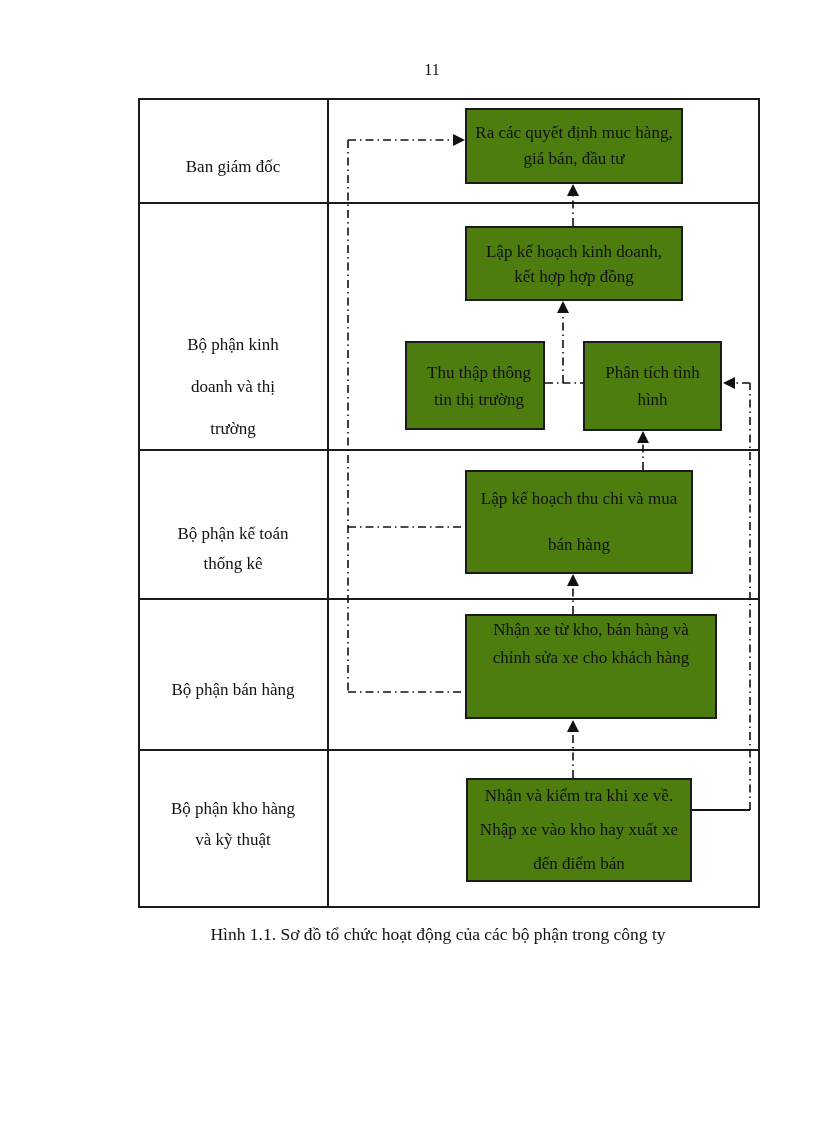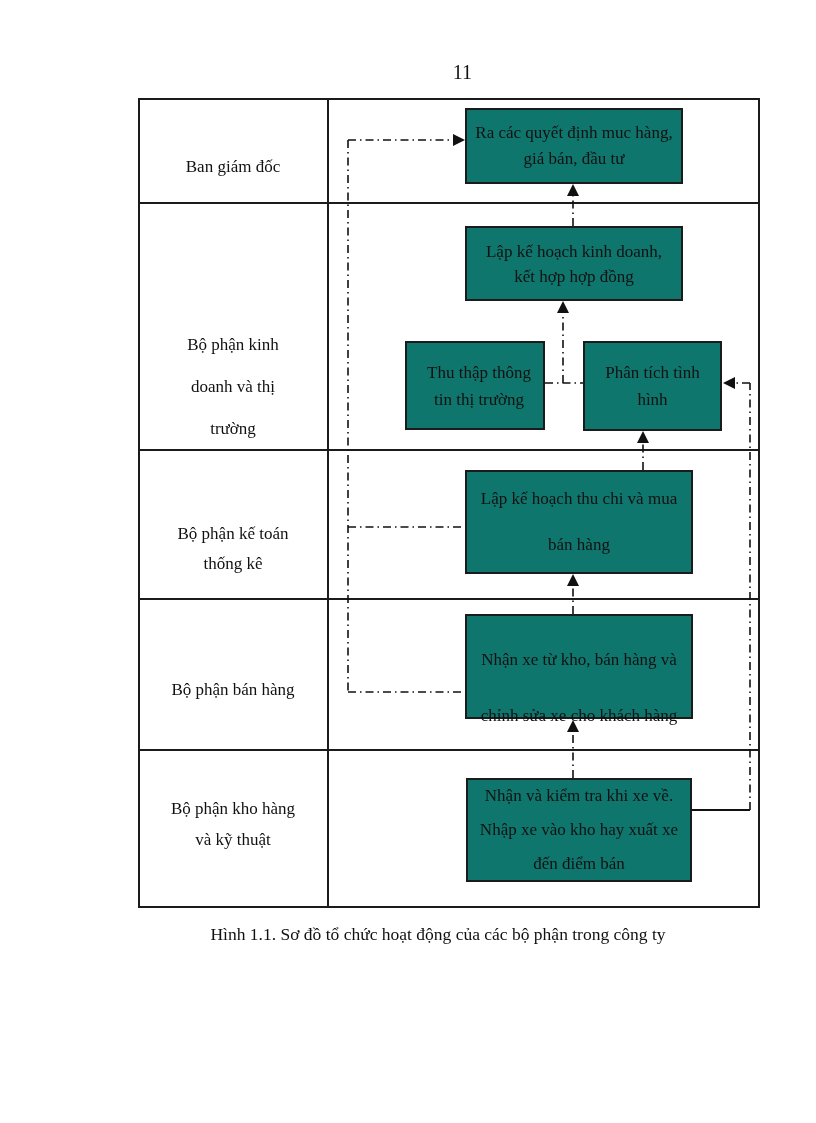--- a/index.html
+++ b/index.html
@@ -2,43 +2,43 @@
 <html><head>
 <meta charset="utf-8">
 <style>
   html,body{margin:0;padding:0;}
   body{
     width:816px;height:1123px;position:relative;background:#ffffff;
     font-family:"Liberation Serif","DejaVu Serif",serif;color:#111;
     overflow:hidden;
   }
   .abs{position:absolute;box-sizing:border-box;}
-  .pagenum{left:392px;top:61px;width:80px;text-align:right;font-size:20px;}
+  .pagenum{left:392px;top:61px;width:80px;text-align:center;font-size:16px;}
   
   .tframe{left:138px;top:98px;width:622px;height:810px;border:2px solid #1b1b1b;}
   .vline{left:327px;top:98px;width:2px;height:810px;background:#1b1b1b;}
   .hline{left:138px;width:622px;height:2px;background:#1b1b1b;}
   
   .dept{left:140px;width:186px;display:flex;align-items:center;justify-content:center;
         text-align:center;font-size:17px;white-space:pre-line;margin-top:16px;}
   .d1{top:100px;height:102px;line-height:20px;}
   .d2{top:203px;height:310px;line-height:42px;padding-top:26px;}
   .d3{top:449px;height:149px;line-height:30px;padding-top:19px;}
   .d4{top:598px;height:151px;line-height:20px;}
   .d5{top:749px;height:157px;line-height:31px;padding-bottom:40px;}
   
-  .fbox{border:2px solid #1b1b1b;background:#0f766e;display:flex;align-items:center;
+  .fbox{border:2px solid #1b1b1b;background:#4d7c0f;display:flex;align-items:center;
         justify-content:center;text-align:center;font-size:17px;white-space:pre-line;}
   .b1{left:465px;top:108px;width:218px;height:76px;line-height:26px;}
   .b2{left:465px;top:226px;width:218px;height:75px;line-height:25px;}
   .b3{left:405px;top:341px;width:140px;height:89px;line-height:27px;padding-left:8px;}
   .b4{left:583px;top:341px;width:139px;height:90px;line-height:27px;}
   .b5{left:465px;top:470px;width:228px;height:104px;line-height:46px;}
-  .b6{left:465px;top:614px;width:228px;height:105px;line-height:56px;
-      align-items:flex-start;padding-top:16px;}
+  .b6{left:465px;top:614px;width:252px;height:105px;line-height:28px;
+      align-items:flex-start;padding-top:0;}
   .b7{left:466px;top:778px;width:226px;height:104px;line-height:34px;}
   
   .overlay{left:0;top:0;width:816px;height:1123px;pointer-events:none;}
   .dd{stroke:#111;stroke-width:1.6;fill:none;stroke-dasharray:8 4 1.5 4;}
   .sl{stroke:#111;stroke-width:1.8;fill:none;}
   .ar{fill:#111;stroke:none;}
   .caption{left:80px;top:924px;width:716px;text-align:center;font-size:17.5px;}
 </style>
 </head>
 <body>

